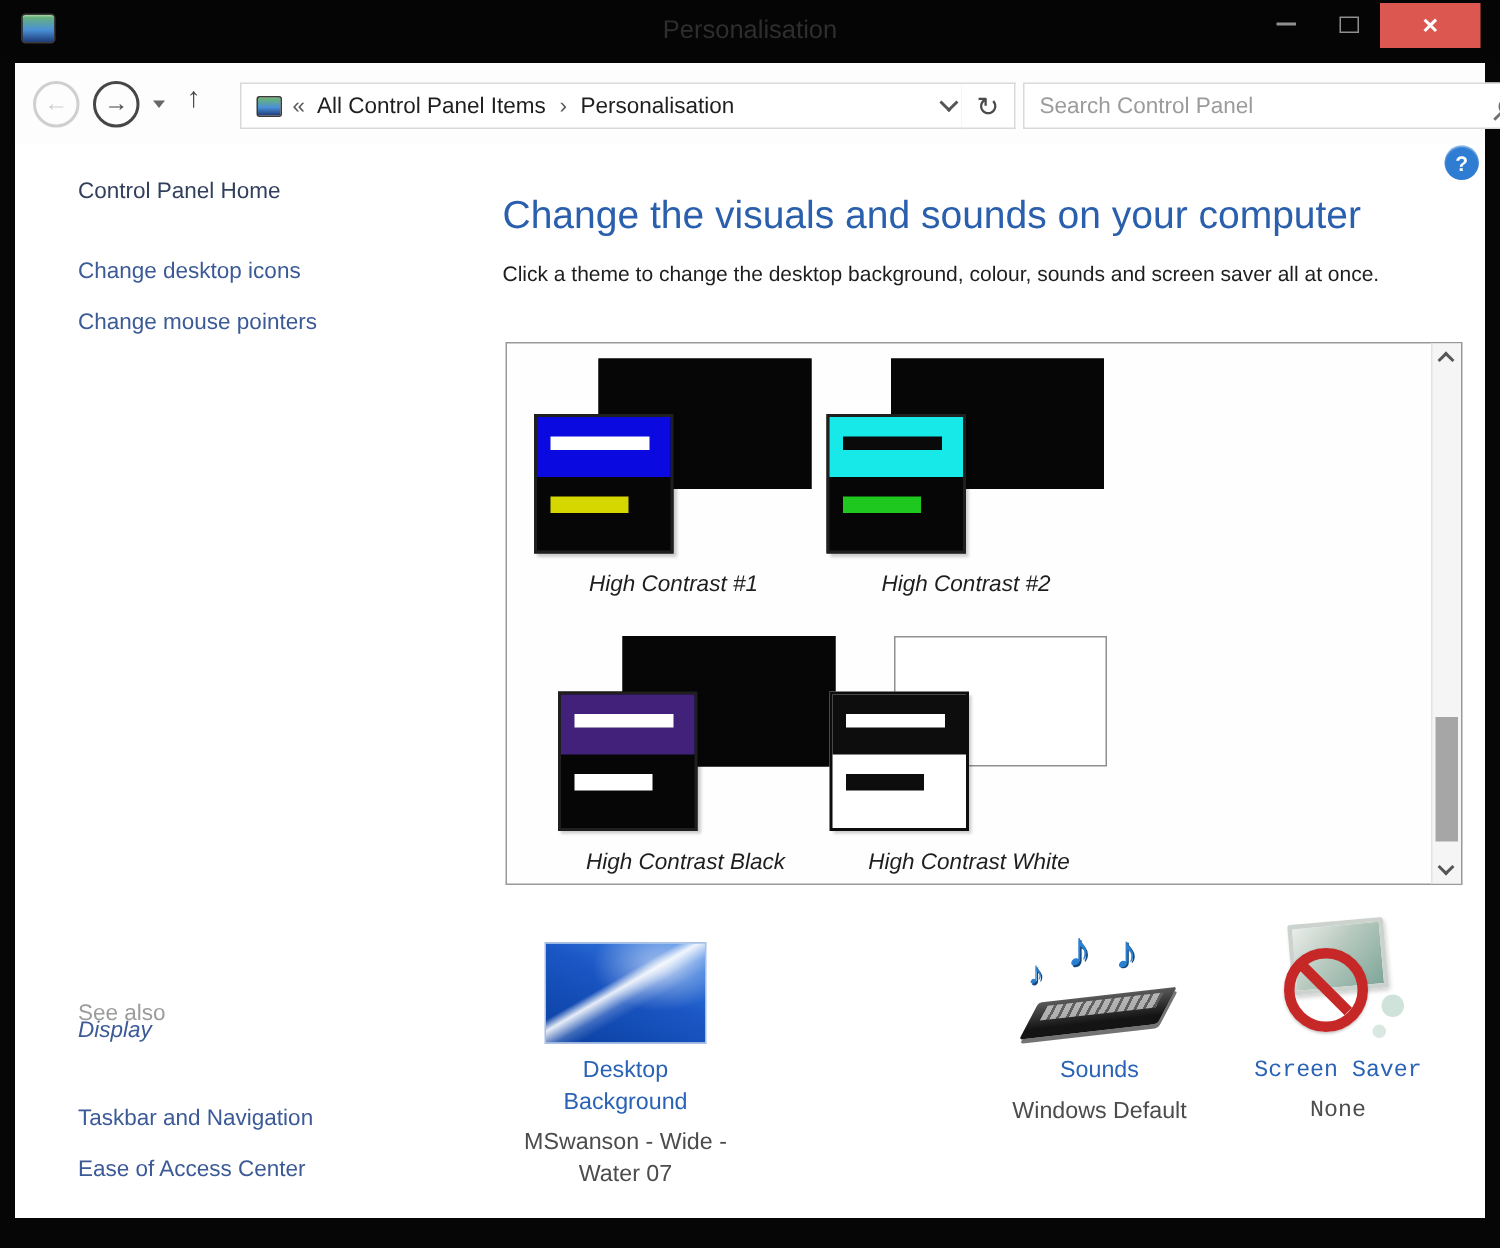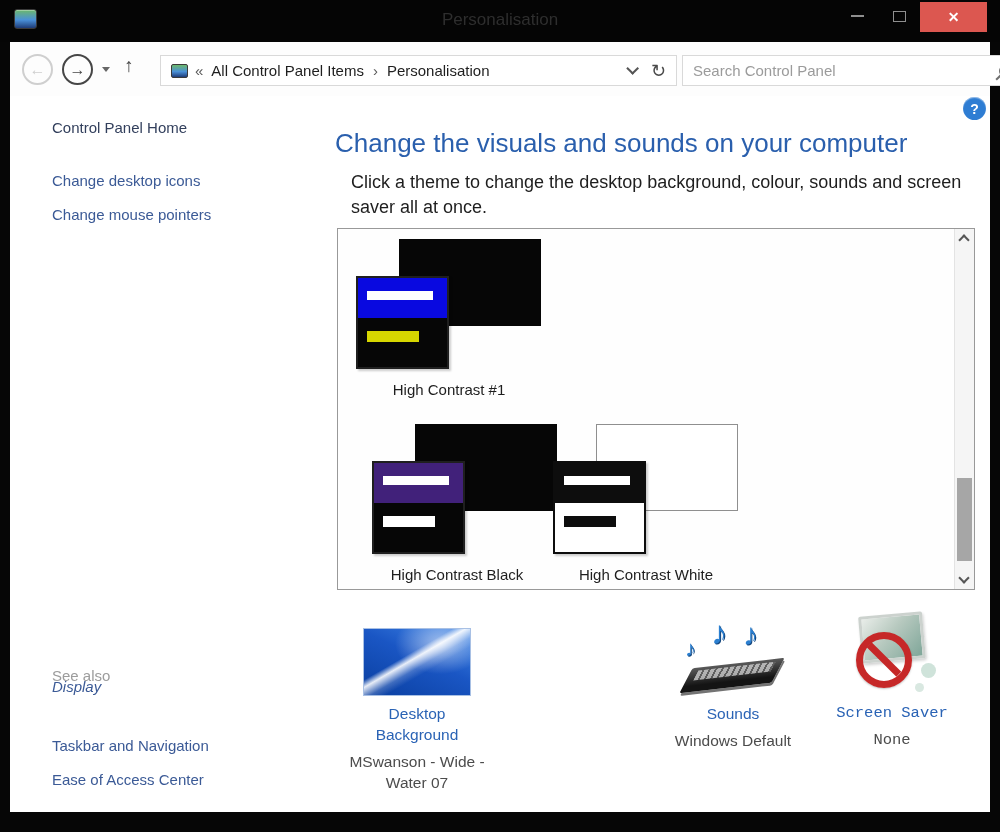--- a/index.html
+++ b/index.html
@@ -59,31 +59,31 @@
   .side-home { top:77px; color:var(--sidebar-home,#323f5c); }
   .side-task1 { top:130px; color:var(--sidebar-link,#3b5a96); }
   .side-task2 { top:164px; color:var(--sidebar-link,#3b5a96); }
   .side-seealso { top:625px; color:var(--muted,#9c9c9c); cursor:default; }
   .side-link1 { top:636px; color:var(--sidebar-link,#3b5a96);font-style:italic; }
   .side-link2 { top:695px; color:var(--sidebar-link,#3b5a96); }
   .side-link3 { top:729px; color:var(--sidebar-link,#3b5a96); }
 
   
   .heading { position:absolute; left:325px; top:86px; font-size:26px; color:var(--heading-blue,#2a5fad); }
-  .description { position:absolute; left:325px; top:128px; width:650px; font-size:18px; line-height:25px; color:var(--text,#1e1e1e);margin-left:16px; }
+  .description { position:absolute; left:325px; top:128px; width:650px; font-size:14px; line-height:25px; color:var(--text,#1e1e1e); }
 
   .themebox { position:absolute; left:327px; top:186px; width:638px; height:362px; border:1px solid #999; background:#fefefe; }
   .theme-tile { position:absolute; width:186px; cursor:pointer; }
   .tile-icon { position:relative; width:186px; height:130px; }
   .mini-desktop { position:absolute; left:43px; top:0; width:142px; height:87px; background:var(--desktop,#000); border:1px solid var(--desktop-border,#000); }
   .mini-window { position:absolute; left:0; top:37px; width:93px; height:93px; background:var(--body,#000); border:2px solid var(--win-border,#1a1a1a); box-shadow:2px 2px 2px rgba(0,0,0,.2); }
   .mini-titlebar { position:absolute; left:0; top:0; right:0; height:40px; background:var(--titlebar,#00f); }
   .mini-stripe1 { position:absolute; left:9px; top:13px; width:66px; height:9px; background:var(--titlebar-stripe,#fff); }
   .mini-stripe2 { position:absolute; left:9px; top:53px; width:52px; height:11px; background:var(--body-stripe,#ff0); }
-  .tile-label { margin-top:12px; text-align:center; font-size:15px; color:var(--text,#1e1e1e); }
+  .tile-label { margin-top:12px; text-align:center; font-size:15px; color:var(--text,#1e1e1e);font-style:italic; }
   .tile-1 { left:18px;  top:10px; }
   .tile-2 { left:213px; top:10px; }
   .tile-3 { left:18px;  top:195px;padding-left:16px; }
   .tile-4 { left:215px; top:195px; }
 
   .theme-scrollbar { position:absolute; right:0; top:0; bottom:0; width:20px; background:#f5f5f5; border-left:1px solid #e3e3e3; }
   .sb-chev { position:absolute; left:5px; width:8px; height:8px; border-top:2px solid #565656; border-right:2px solid #565656; cursor:pointer; }
   .sb-up { top:7px; transform:rotate(-45deg); }
   .sb-down { bottom:7px; transform:rotate(135deg); }
   .sb-thumb { position:absolute; left:2px; top:249px; width:15px; height:83px; background:#a6a6a6; cursor:grab; }
@@ -184,20 +184,32 @@
         <div class="mini-window">
           <div class="mini-titlebar">
               <div class="mini-stripe1"></div>
             </div>
           <div class="mini-stripe2"></div>
         </div>
       </div>
       <div class="tile-label">High Contrast #1</div>
     </div>
 
+    <div class="theme-tile tile-2" style="--desktop: #060606; --desktop-border: #060606; --win-border: #1f1f1f; --titlebar: #17e8e8; --titlebar-stripe: #0a0a0a; --body: #060606; --body-stripe: #1ec81e;">
+      <div class="tile-icon">
+        <div class="mini-desktop"></div>
+        <div class="mini-window">
+          <div class="mini-titlebar">
+              <div class="mini-stripe1"></div>
+            </div>
+          <div class="mini-stripe2"></div>
+        </div>
+      </div>
+      <div class="tile-label">High Contrast #2</div>
+    </div>
 
     <div class="theme-tile tile-3" style="--desktop: #060606; --desktop-border: #060606; --win-border: #1f1f1f; --titlebar: #41217a; --titlebar-stripe: #ffffff; --body: #060606; --body-stripe: #ffffff;">
       <div class="tile-icon">
         <div class="mini-desktop"></div>
         <div class="mini-window">
           <div class="mini-titlebar">
               <div class="mini-stripe1"></div>
             </div>
           <div class="mini-stripe2"></div>
         </div>

